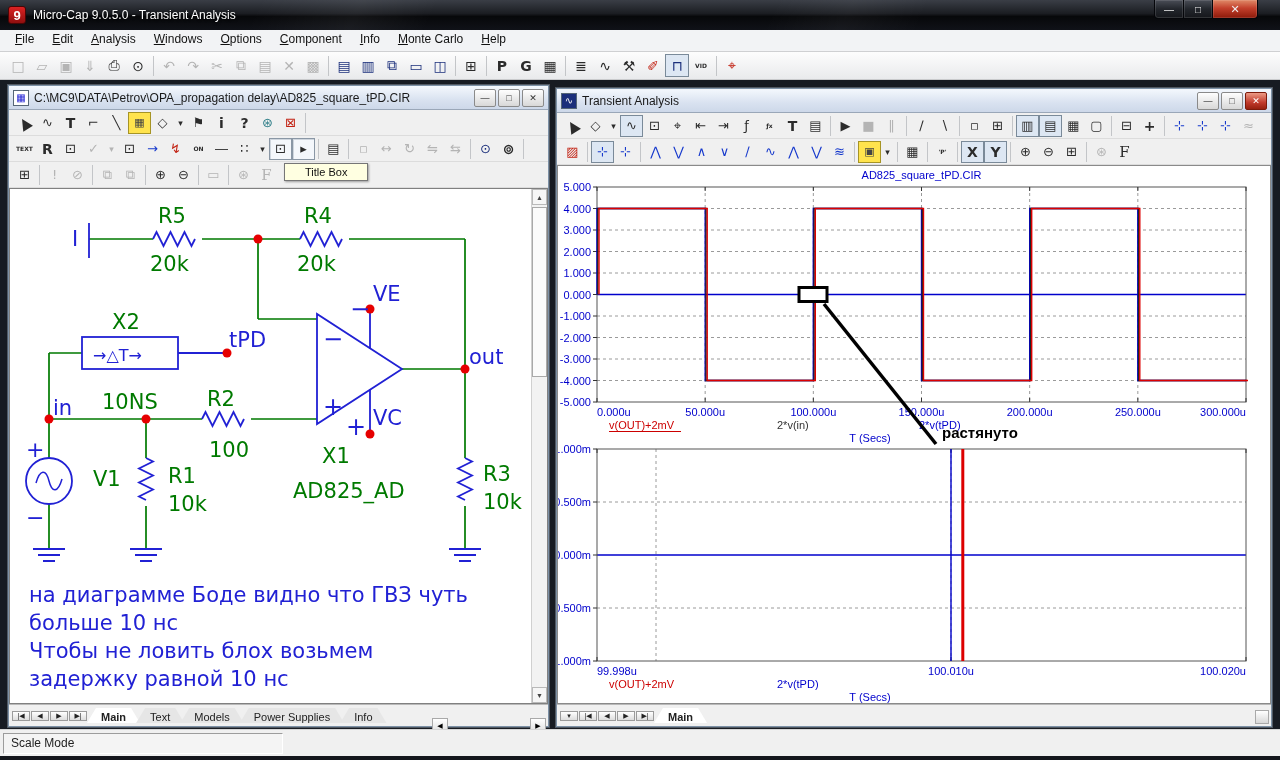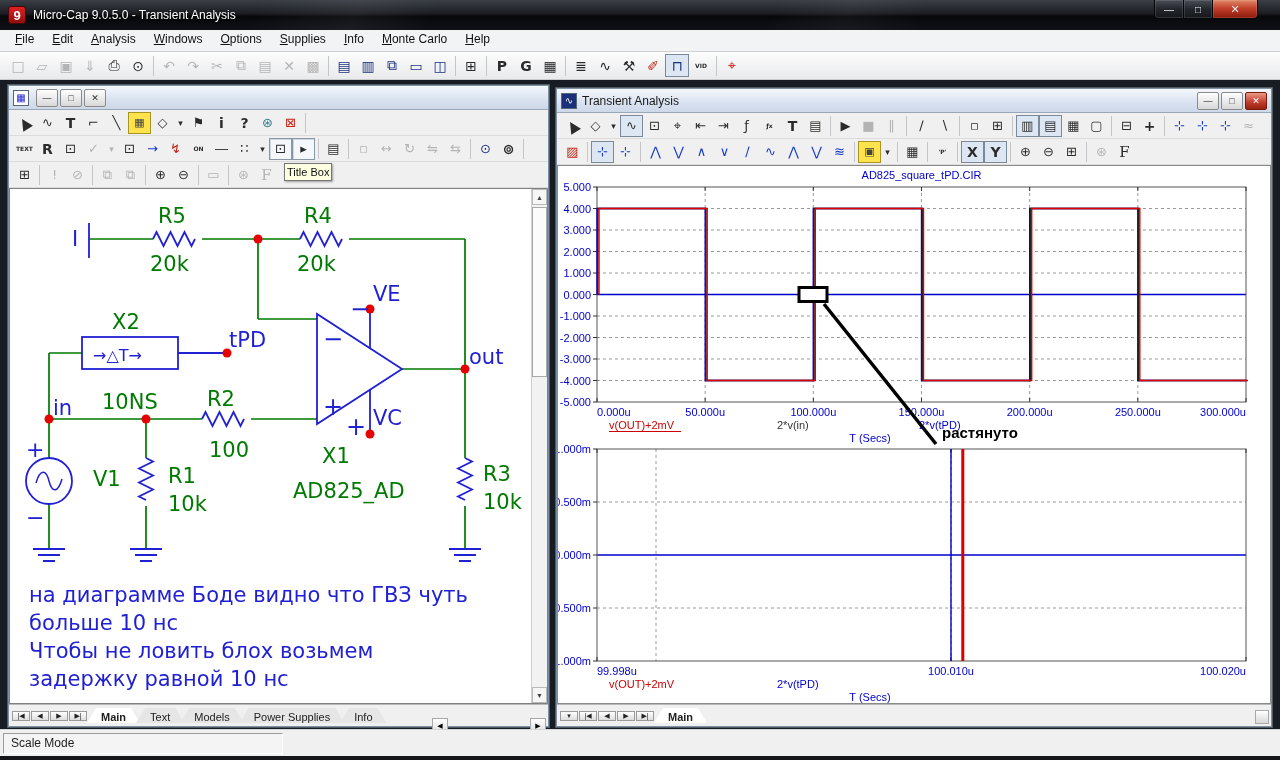--- a/index.html
+++ b/index.html
@@ -98,21 +98,21 @@
   #plots-svg { position:absolute; left:0; top:0; }
   .axt { font-family:"Liberation Sans", sans-serif; font-size:11px; fill:#0000cc; }
   .legt { font-family:"Liberation Sans", sans-serif; font-size:11px; }
   .annt { font-family:"Liberation Sans", sans-serif; font-size:15px; font-weight:bold; fill:#000; }
 
   
   .slabel { font-family:"DejaVu Sans", sans-serif; }
 
   
   .tooltip { position:absolute; left:284px; top:163px; z-index:60; background:#ffffe1;
-    border:1px solid #767676; padding:2px 2px; font-size:11px; color:#111; box-shadow:1px 1px 2px rgba(0,0,0,.35); }
+    border:1px solid #767676; padding:2px 20px; font-size:11px; color:#111; box-shadow:1px 1px 2px rgba(0,0,0,.35); }
 
   
   .statusbar { position:absolute; left:0; top:729px; width:1280px; height:27px; background:#f0f0f0;
     border-top:1px solid #d5d5d5; display:flex; align-items:center; padding:0 3px; gap:4px; }
   .spanel { height:21px; border:1px solid; border-color:#9c9c9c #ffffff #ffffff #9c9c9c; background:#f4f4f4;
     font-size:12px; color:#222; display:flex; align-items:center; padding:0 7px; }
   .spanel.one { width:280px; flex:none; }
   .spanel.two { flex:1; }
 </style>
 </head>
@@ -128,21 +128,21 @@
   </div>
 </div>
 
 <div class="menubar">
 
 <span class="menu-item">File</span>
     <span class="menu-item">Edit</span>
     <span class="menu-item">Analysis</span>
     <span class="menu-item">Windows</span>
     <span class="menu-item">Options</span>
-    <span class="menu-item">Supplies</span>
+    <span class="menu-item">Component</span>
     <span class="menu-item">Info</span>
     <span class="menu-item">Monte Carlo</span>
     <span class="menu-item">Help</span>
   </div>
 
 <div class="maintoolbar">
 
 <span class="btn d">
       <span>□</span>
     </span>
@@ -236,20 +236,21 @@
     <span class="btn red">
       <span>⌖</span>
     </span>
   </div>
 
 <div class="client"></div>
 
 <div class="childwin cw-left">
   <div class="ctitle">
     <span class="cicon schem">▦</span>
+    <span class="txt">C:\MC9\DATA\Petrov\OPA_propagation delay\AD825_square_tPD.CIR</span>
     <span class="cbtn">—</span>
     <span class="cbtn">□</span>
     <span class="cbtn">✕</span>
   </div>
   <div class="tbrow tb-s">
 
   <span class="btn cur">
         <span>▲</span>
       </span>
       <span class="btn">

